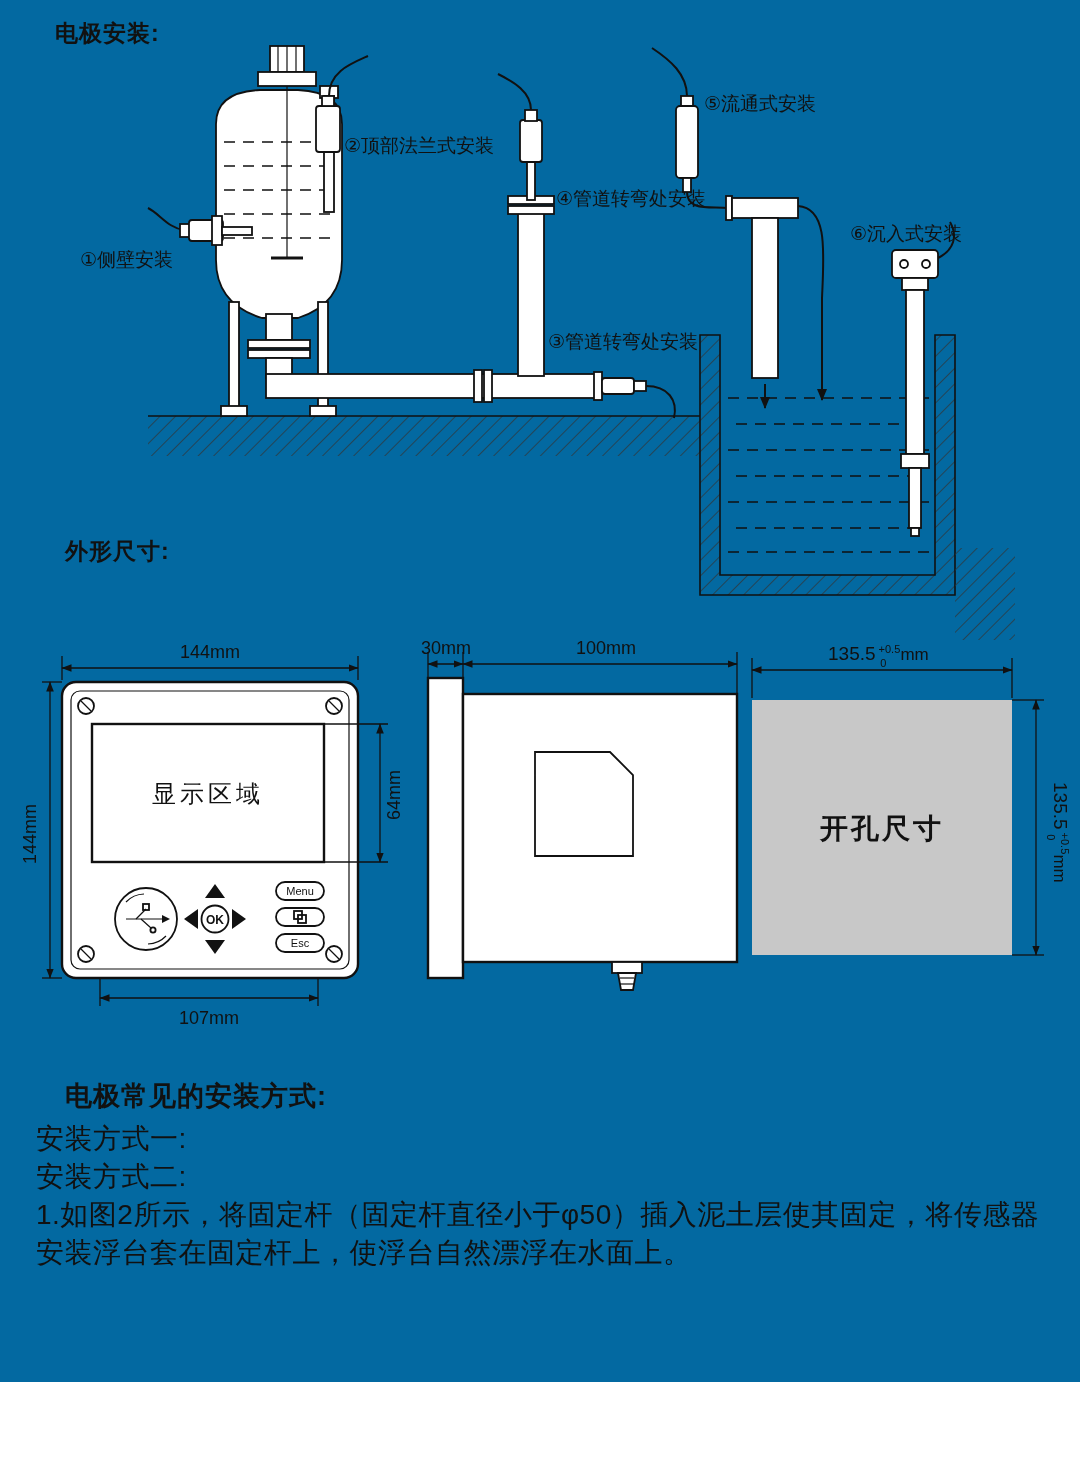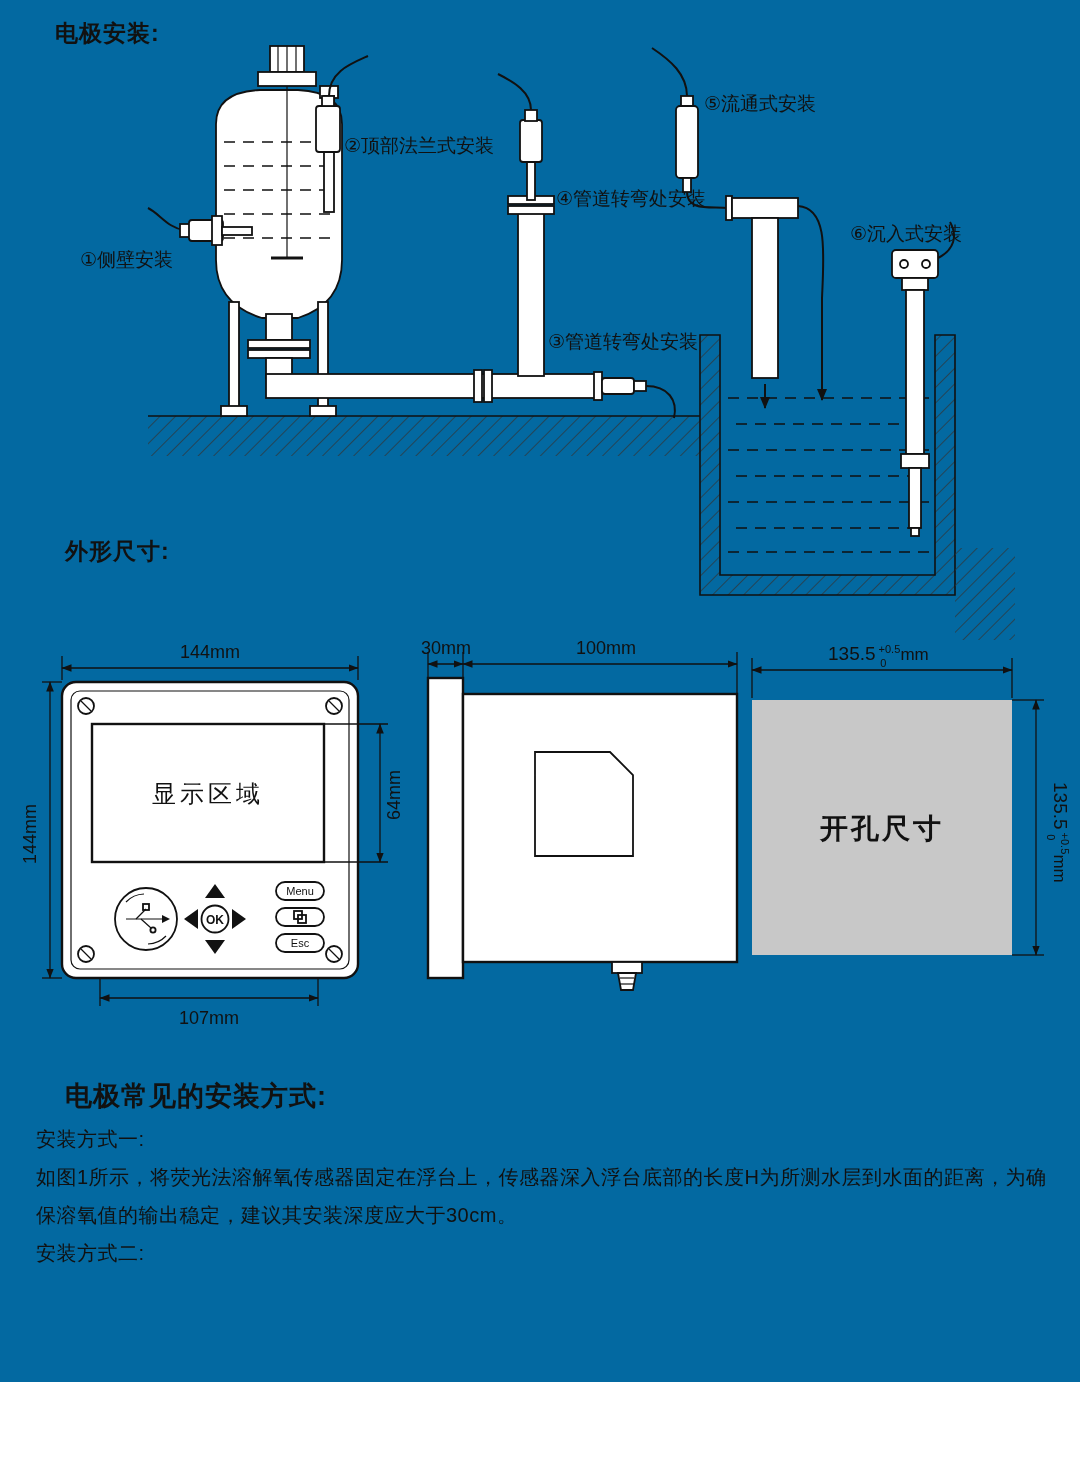--- a/index.html
+++ b/index.html
@@ -1,21 +1,21 @@
 <!DOCTYPE html>
 <html><head>
 <meta charset="utf-8">
 <style>
   html,body{margin:0;padding:0;background:#fff;}
   .page{position:relative;width:1080px;height:1382px;background:#0369a1;overflow:hidden;
         font-family:"Liberation Sans","DejaVu Sans",sans-serif;color:#111;}
   .abs{position:absolute;}
   .h1{font-size:23px;font-weight:700;letter-spacing:1px;}
   .h2{font-size:27px;font-weight:700;letter-spacing:1px;margin-left:33px;}
-  .methods p{margin:0;font-size:20px;line-height:38px;letter-spacing:.5px;}
+  .methods p{margin:0;font-size:28px;line-height:38px;letter-spacing:.5px;}
   svg{position:absolute;left:0;}
   svg text{font-family:"Liberation Sans","DejaVu Sans",sans-serif;fill:#111;}
   .s{stroke:#111;stroke-width:1.8;fill:#fff;}
   .s2{stroke:#111;stroke-width:2.4;fill:#fff;}
   .sn{stroke:#111;stroke-width:1.8;fill:none;}
   .thin{stroke:#111;stroke-width:1.2;fill:none;}
   .dash{stroke:#111;stroke-width:1.4;fill:none;stroke-dasharray:11 8;}
   .cable{stroke:#111;stroke-width:2;fill:none;}
   .dim{stroke:#111;stroke-width:1.3;fill:none;}
   .lbl{font-size:19px;}
@@ -277,17 +277,17 @@
       <text x="1054" y="782" font-size="19" transform="rotate(90 1054 782)">
         <tspan>135.5</tspan><tspan dx="3" dy="-7" font-size="11">+0.5</tspan><tspan dx="-20" dy="14" font-size="11">0</tspan><tspan dx="14" dy="-7" font-size="17">mm</tspan>
       </text>
     </g>
   </svg>
 
   <div class="abs h2" style="left:32px;top:1078px;">电极常见的安装方式:</div>
 
   <div class="abs methods" style="left:36px;top:1120px;width:1014px;">
     <p>安装方式一:</p>
-    <p>如图1所示，将荧光法溶解氧传感器固定在浮台上，传感器深入浮台底部的长度H为所测水层到水面的距离，为确保溶氧值的输出稳定，建议其安装深度应大于30cm。</p>
     <p>安装方式二:</p>
+    <p>1.如图2所示，将固定杆（固定杆直径小于φ50）插入泥土层使其固定，将传感器安装浮台套在固定杆上，使浮台自然漂浮在水面上。</p>
   </div>
 
 </div>
 
 </body></html>

